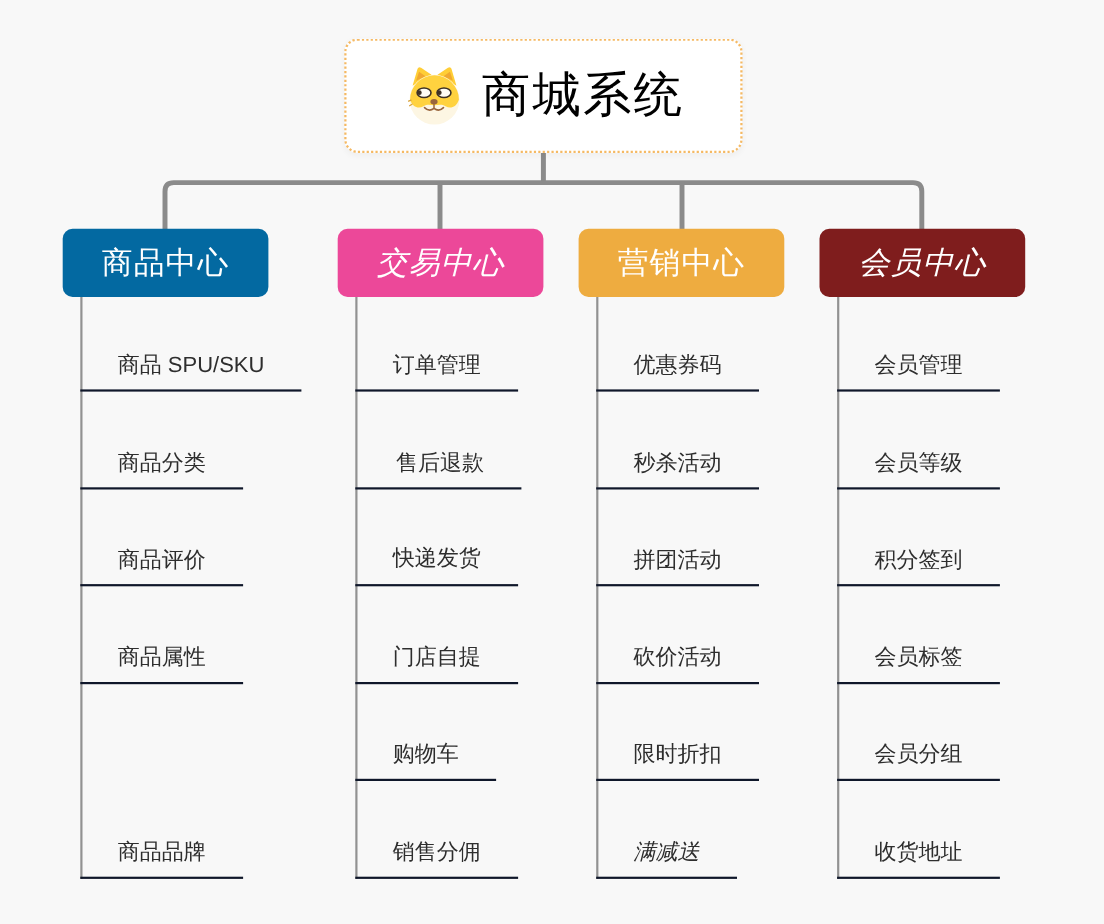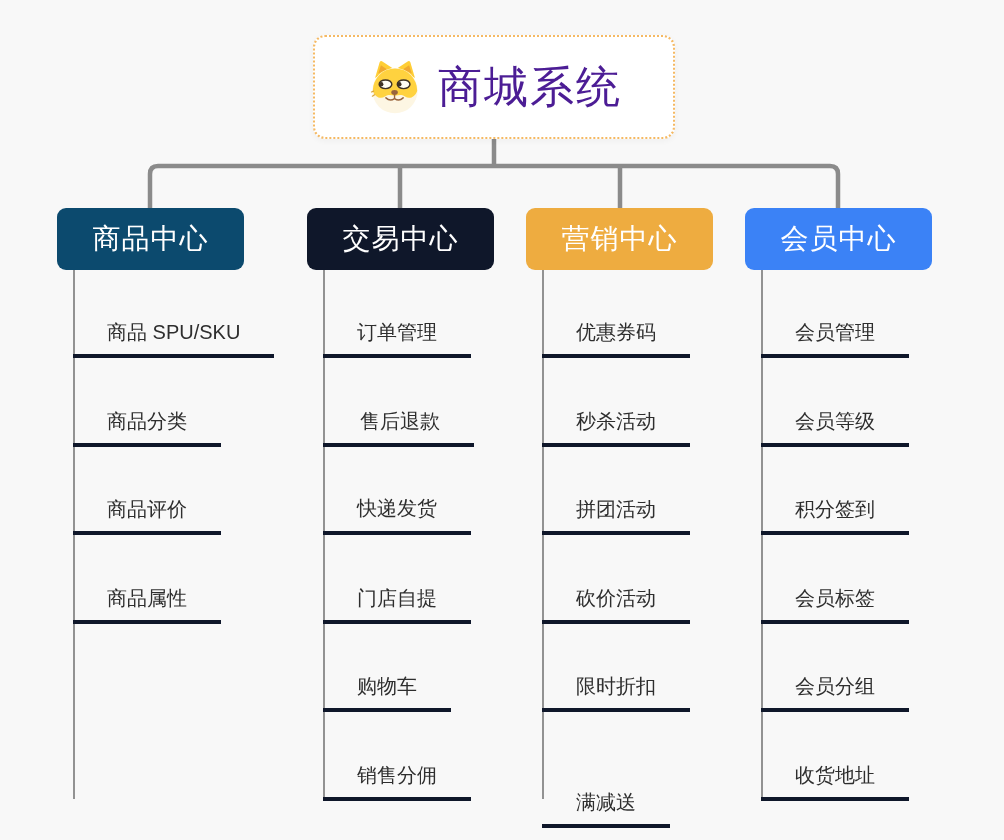--- a/index.html
+++ b/index.html
@@ -43,21 +43,21 @@
   
   .branch-column { position:absolute; top:270px; width:260px; height:540px; }
   .spine {
     position:absolute; left:0; top:0; width:2px; height:529px;
     background:#929292;
   }
   .leaf-item {
     position:absolute; left:0;
     width:max-content; white-space:nowrap;
     padding:0 34px 7px 34px;
-    border-bottom:4px solid #0f172a;
+    border-bottom:2px solid #0f172a;
     font-size:20px; line-height:29px; color:#2e2e2e;
     cursor:pointer;
   }
 </style>
 </head>
 <body>
 
 <div id="canvas">
 
   <svg id="connectors" viewBox="0 0 1004 840" xmlns="http://www.w3.org/2000/svg">
@@ -84,35 +84,36 @@
       <ellipse cx="41.5" cy="29" rx="7" ry="4.8" fill="#fffdf5" stroke="#3e3226" stroke-width="1.6"></ellipse>
       <circle cx="16.8" cy="29" r="2.4" fill="#3e3226"></circle>
       <circle cx="36.8" cy="29" r="2.4" fill="#3e3226"></circle>
 
       <ellipse cx="31.5" cy="38" rx="3.6" ry="2.6" fill="#99643c"></ellipse>
       <path d="M31.5,40 L31.5,44.3" stroke="#99643c" stroke-width="1.5" stroke-linecap="round" fill="none"></path>
       <path d="M22,44 Q26.5,48.5 31.5,44.8 Q36.5,48.5 41,44" stroke="#99643c" stroke-width="1.6" stroke-linecap="round" fill="none"></path>
 
       <path d="M8.5,36.5 l-2.5,1 M9.5,40.5 l-2.5,1.6" stroke="#d9a43c" stroke-width="1.3" stroke-linecap="round" fill="none"></path>
     </svg>
-    <span class="root-label" style="color: #4c1d95;">商城系统</span>
+    <span class="root-label" style="color: #000000;">商城系统</span>
   </div>
 
-    <div class="branch-node" style="left: 57px; background: #0c4a6e;">
+    <div class="branch-node" style="left: 57px; background: #0369a1;">
       <span class="branch-label">商品中心</span>
     </div>
     <div class="branch-column" style="left: 73px;">
       <div class="spine"></div>
     <div class="leaf-item" style="top: 48px;">商品 SPU/SKU</div>
       <div class="leaf-item" style="top: 137px;">商品分类</div>
       <div class="leaf-item" style="top: 225px; text-align: right;">商品评价</div>
       <div class="leaf-item" style="top: 314px;">商品属性</div>
+      <div class="leaf-item" style="top: 491px;">商品品牌</div>
     </div>
 
-    <div class="branch-node" style="left: 307px; background: #0f172a;">
+    <div class="branch-node" style="left: 307px; background: #ec4899; font-style: italic;">
       <span class="branch-label">交易中心</span>
     </div>
     <div class="branch-column" style="left: 323px;">
       <div class="spine"></div>
     <div class="leaf-item" style="top: 48px;">订单管理</div>
       <div class="leaf-item" style="top: 137px; padding-left: 37px;">售后退款</div>
       <div class="leaf-item" style="top: 225px; font-family: Liberation Mono, monospace;">快递发货</div>
       <div class="leaf-item" style="top: 314px;">门店自提</div>
       <div class="leaf-item" style="top: 402px;">购物车</div>
       <div class="leaf-item" style="top: 491px;">销售分佣</div>
@@ -121,24 +122,24 @@
     <div class="branch-node" style="left: 526px; background: rgb(238, 172, 64);">
       <span class="branch-label">营销中心</span>
     </div>
     <div class="branch-column" style="left: 542px;">
       <div class="spine"></div>
     <div class="leaf-item" style="top: 48px;">优惠券码</div>
       <div class="leaf-item" style="top: 137px;">秒杀活动</div>
       <div class="leaf-item" style="top: 225px;">拼团活动</div>
       <div class="leaf-item" style="top: 314px;">砍价活动</div>
       <div class="leaf-item" style="top: 402px;">限时折扣</div>
-      <div class="leaf-item" style="top: 518px;">满减送</div>
+      <div class="leaf-item" style="top: 491px; font-style: italic;">满减送</div>
     </div>
 
-    <div class="branch-node" style="left: 745px; background: #3b82f6;">
+    <div class="branch-node" style="left: 745px; background: #7f1d1d; font-style: italic;">
       <span class="branch-label">会员中心</span>
     </div>
     <div class="branch-column" style="left: 761px;">
       <div class="spine"></div>
     <div class="leaf-item" style="top: 48px;">会员管理</div>
       <div class="leaf-item" style="top: 137px;">会员等级</div>
       <div class="leaf-item" style="top: 225px;">积分签到</div>
       <div class="leaf-item" style="top: 314px;">会员标签</div>
       <div class="leaf-item" style="top: 402px;">会员分组</div>
       <div class="leaf-item" style="top: 491px;">收货地址</div>

